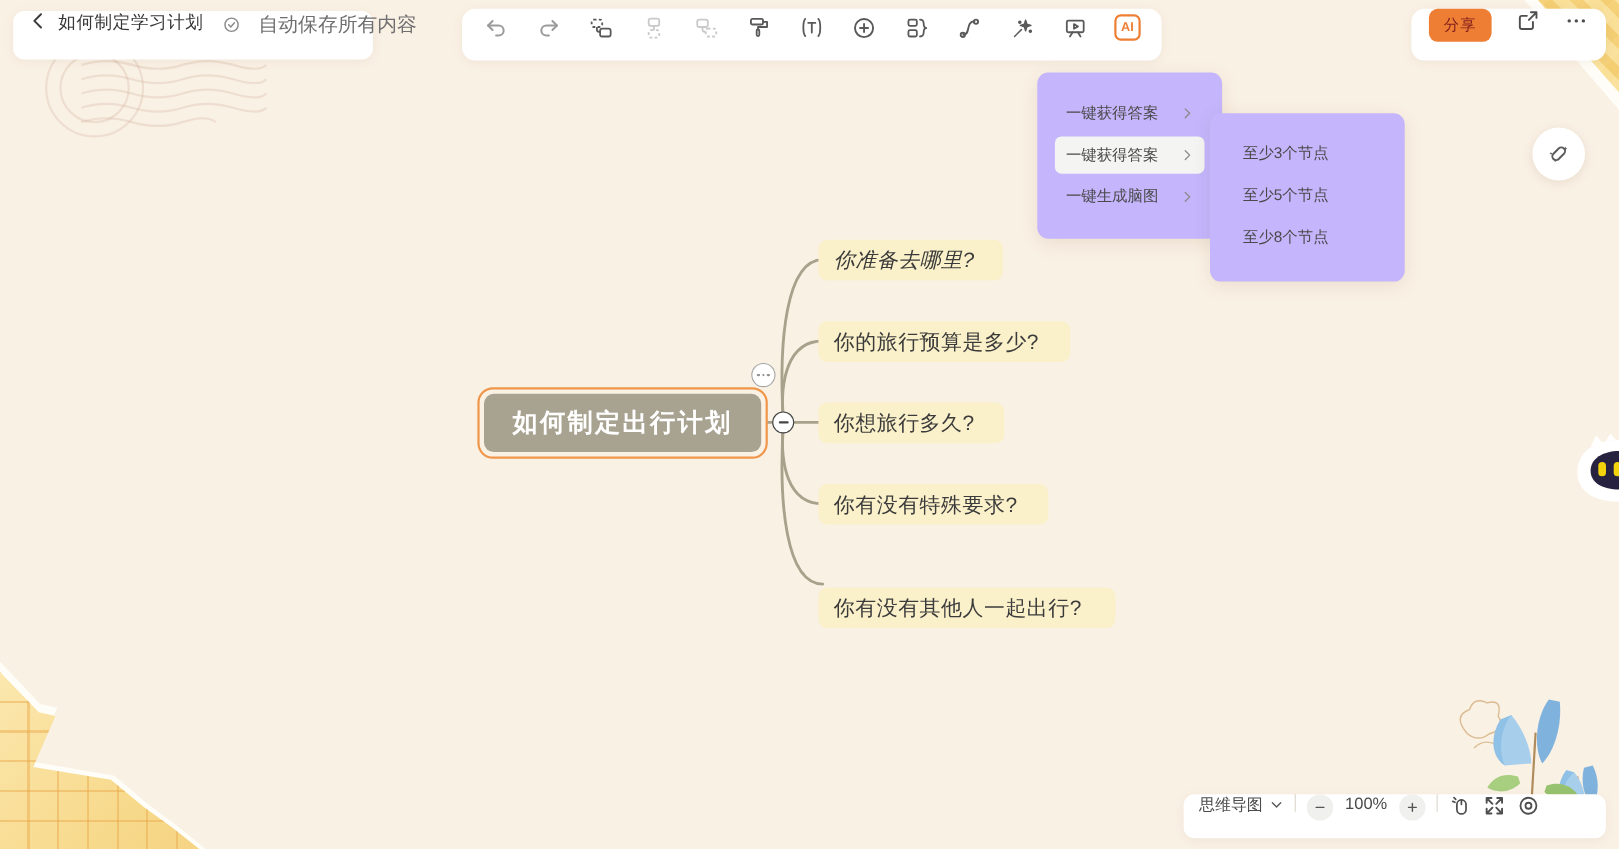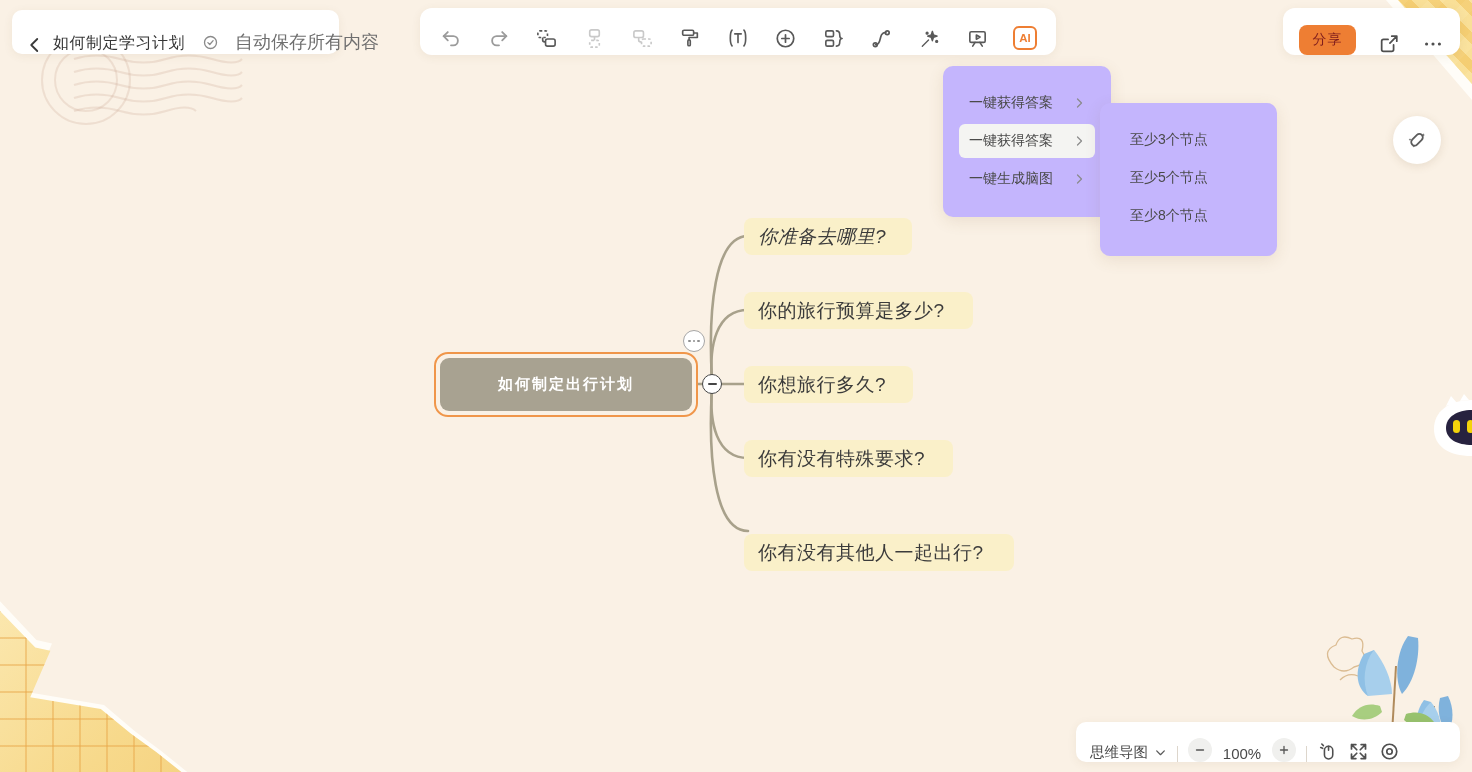--- a/index.html
+++ b/index.html
@@ -6,21 +6,21 @@
   html,body { width:1472px; height:772px; overflow:hidden; }
   body {
     position:relative;
     background:#FAF1E5;
     font-family:"Liberation Sans", sans-serif;
     color:#4a4a4a;
   }
   .card {
     position:absolute; background:#fff; border-radius:12px;
     box-shadow:0 2px 10px rgba(120,90,50,.08);
-    display:flex; align-items:flex-end;
+    display:flex; align-items:flex-start;
   }
   svg { display:block; }
 
   
   .decor { position:absolute; z-index:0; }
   .postmark { left:18px; top:32px; }
   .washi-tr-white { right:0; top:0; width:86px; height:100px; background:#FFFDF8;
     clip-path:polygon(0 0,100% 0,100% 100%); }
   .washi-tr { right:0; top:0; width:74px; height:84px;
     background:
@@ -73,21 +73,21 @@
   .beautify-btn { position:absolute; left:1393px; top:116px; width:48px; height:48px; border-radius:50%;
     background:#fff; box-shadow:0 2px 10px rgba(120,90,50,.14); display:flex; align-items:center; justify-content:center;
     color:#5c5c5c; cursor:pointer; z-index:10; }
 
   
   .branches { position:absolute; left:0; top:0; z-index:1; pointer-events:none; }
   .root-node { position:absolute; left:434px; top:352px; width:264px; height:65px; z-index:2;
     border:2.5px solid #F0964A; border-radius:14px; padding:4px; cursor:pointer; }
   .root-inner { width:100%; height:100%; background:#A8A291; border-radius:9px;
     display:flex; align-items:center; justify-content:center; overflow:hidden;}
-  .root-label { color:#fff; font-size:15px; font-weight:bold; letter-spacing:2px; white-space:nowrap; }
+  .root-label { color:#fff; font-size:23px; font-weight:bold; letter-spacing:2px; white-space:nowrap; }
   .child-node { position:absolute; left:744px; height:37px; background:#FAF0C9; border-radius:8px; z-index:2;
     display:flex; align-items:center; padding:0 14px; font-size:19px; color:#3b3b3b; letter-spacing:.5px;
     white-space:nowrap; overflow:hidden; cursor:pointer; }
   .comment-bubble { position:absolute; left:683px; top:330px; width:22px; height:22px; border-radius:50%;
     background:#fff; border:1.5px solid #a6a6a6; z-index:3; display:flex; align-items:center; justify-content:center;
     gap:2px; cursor:pointer; }
   .comment-bubble i { width:2.5px; height:2.5px; border-radius:50%; background:#8f8f8f; }
   .collapse-btn { position:absolute; left:702px; top:374px; width:20px; height:20px; border-radius:50%;
     background:#fff; border:1.7px solid #454545; z-index:3; display:flex; align-items:center; justify-content:center; cursor:pointer; }
   .collapse-btn i { width:9px; height:1.8px; background:#454545; border-radius:1px; }

